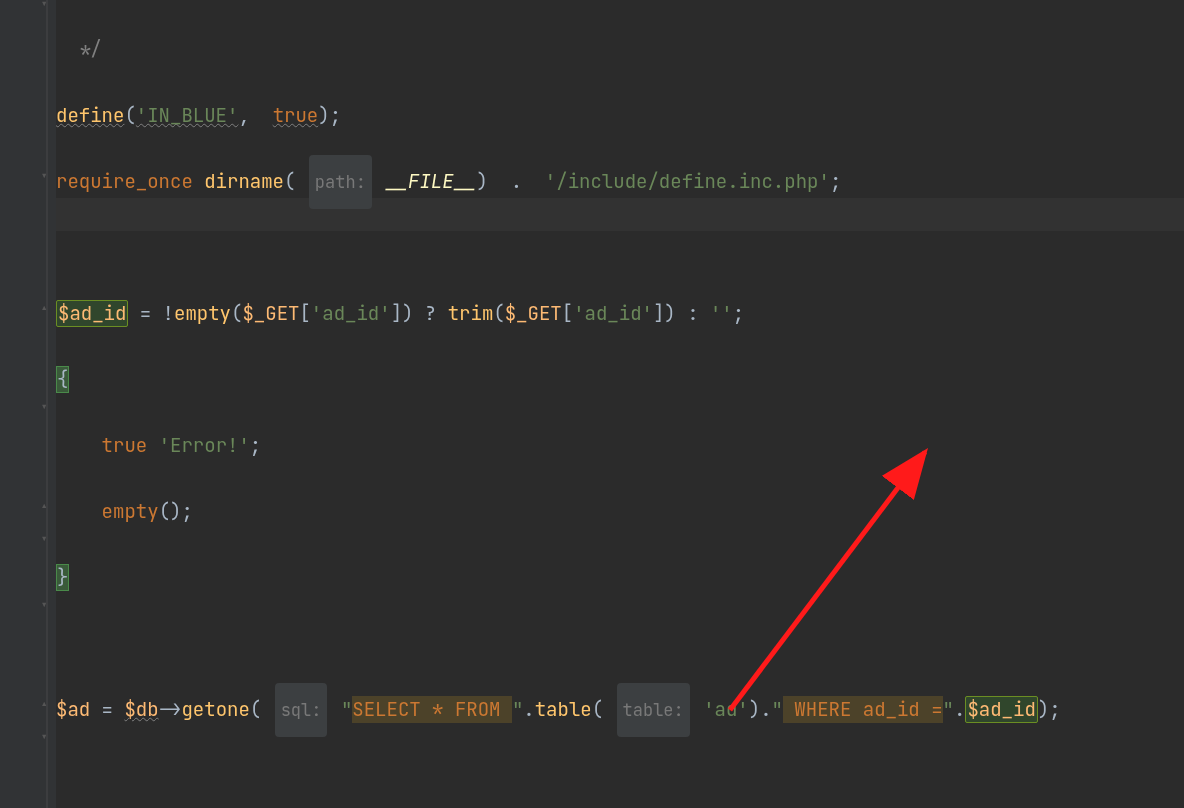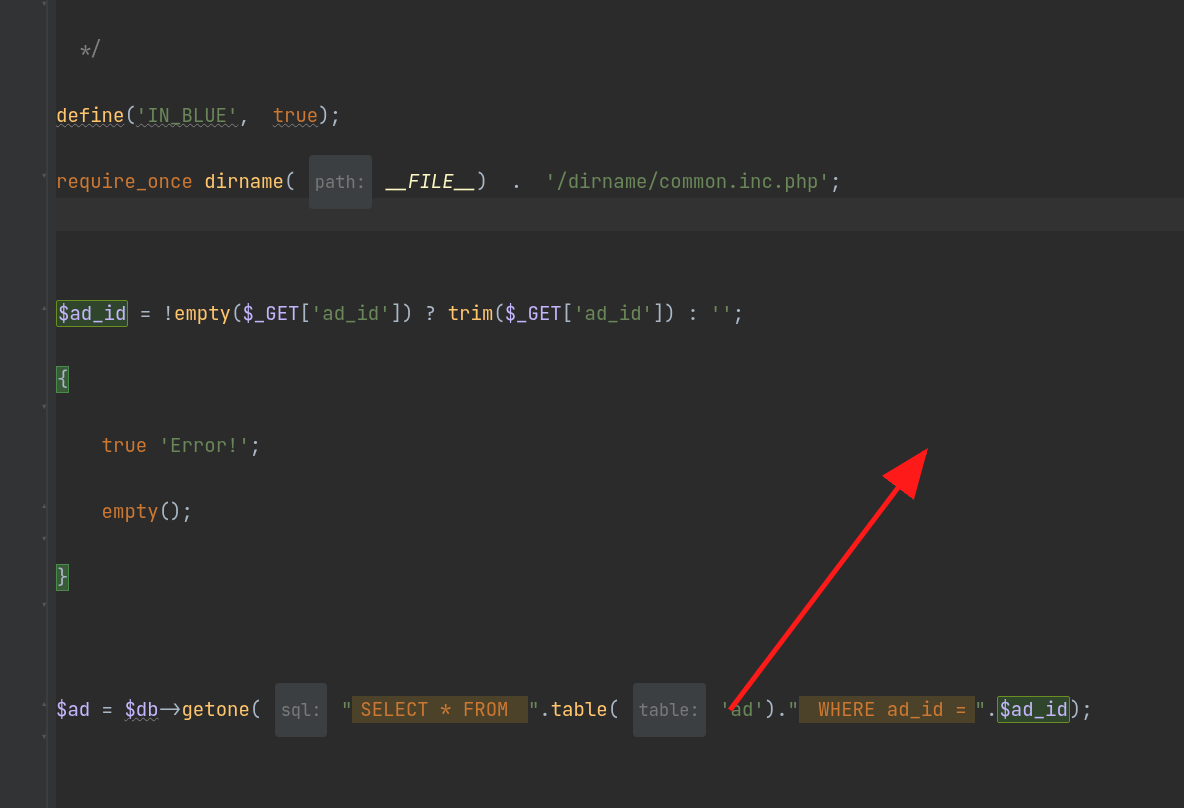--- a/index.html
+++ b/index.html
@@ -45,34 +45,34 @@
   .highlighted-row {
     position:absolute;
     left:56px; right:0;
     height:33px;
     background:#323232;
   }
   
   .kw { color:#cc7832; }            
   .fn { color:#ffc66d; }            
   .st { color:#6a8759; }
-  .var { color:#c4b5fd; }
+  .var { color:#fdba74; }
   .op { color:#a9b7c6; }
   .cm { color:#808080; }      
   .box { border:1px solid #6b8e23; background:rgba(58,120,45,0.35); padding:0 1px; border-radius:2px;}
   .underl { text-decoration: underline wavy #808080; text-decoration-thickness:1px;margin-top:44px; }
   .hint {
     color:#787878;
     background:#3c3f41;
     border-radius:4px;
     padding:16px 6px;
     font-size:17px;
     margin:0 2px;
   }
-  .sqlhl { background:rgba(110,90,40,0.5); color:#cc7832; padding:1px 8px; }
+  .sqlhl { background:rgba(110,90,40,0.5); color:#cc7832; padding:1px 0; }
   .brace-hl { background:#3a5a3a; border:1px solid #4a8a4a; }
   .const-it { font-style:italic; color:#fef9c3; }
   
   .arrow {
     position:absolute;
     pointer-events:none;
   }
 </style>
 </head>
 <body>
@@ -89,21 +89,21 @@
     <div class="gw" style="top:597px;">▾</div>
     <div class="gw" style="top:696px;">▴</div>
     <div class="gw" style="top:729px;">▾</div>
   </div>
 
   <div class="highlighted-row" style="top:198px;"></div>
 
   <div class="code">
 <span class="ln"> <span class="cm"> */</span></span>
 <span class="ln"><span class="fn underl">define</span><span class="op">(</span><span class="st underl">'IN_BLUE'</span><span class="op">,  </span><span class="kw underl">true</span><span class="op">);</span></span>
-<span class="ln"><span class="kw">require_once</span> <span class="fn">dirname</span><span class="op">( </span><span class="hint">path:</span> <span class="const-it">__FILE__</span><span class="op">)  .  </span><span class="st">'/dirname/common.inc.php'</span><span class="op">;</span></span>
+<span class="ln"><span class="kw">require_once</span> <span class="fn">dirname</span><span class="op">( </span><span class="hint">path:</span> <span class="const-it">__FILE__</span><span class="op">)  .  </span><span class="st">'/include/define.inc.php'</span><span class="op">;</span></span>
 <span class="ln"></span>
 <span class="ln"><span class="var box">$ad_id</span> <span class="op">= !</span><span class="fn">empty</span><span class="op">(</span><span class="var">$_GET</span><span class="op">[</span><span class="st">'ad_id'</span><span class="op">]) ? </span><span class="fn">trim</span><span class="op">(</span><span class="var">$_GET</span><span class="op">[</span><span class="st">'ad_id'</span><span class="op">]) : </span><span class="st">''</span><span class="op">;</span></span>
 <span class="ln"><span class="op brace-hl">{</span></span>
 <span class="ln">    <span class="kw">true</span> <span class="st">'Error!'</span><span class="op">;</span></span>
 <span class="ln">    <span class="kw">empty</span><span class="op">();</span></span>
 <span class="ln"><span class="op brace-hl">}</span></span>
 <span class="ln"></span>
 <span class="ln"><span class="var">$ad</span> <span class="op">= </span><span class="var underl">$db</span><span class="op">-&gt;</span><span class="fn">getone</span><span class="op">( </span><span class="hint">sql:</span> <span class="st">"</span><span class="sqlhl">SELECT * FROM </span><span class="st">"</span><span class="op">.</span><span class="fn">table</span><span class="op">( </span><span class="hint">table:</span> <span class="st">'ad'</span><span class="op">).</span><span class="st">"</span><span class="sqlhl"> WHERE ad_id =</span><span class="st">"</span><span class="op">.</span><span class="var box">$ad_id</span><span class="op">);</span></span>
 
 

